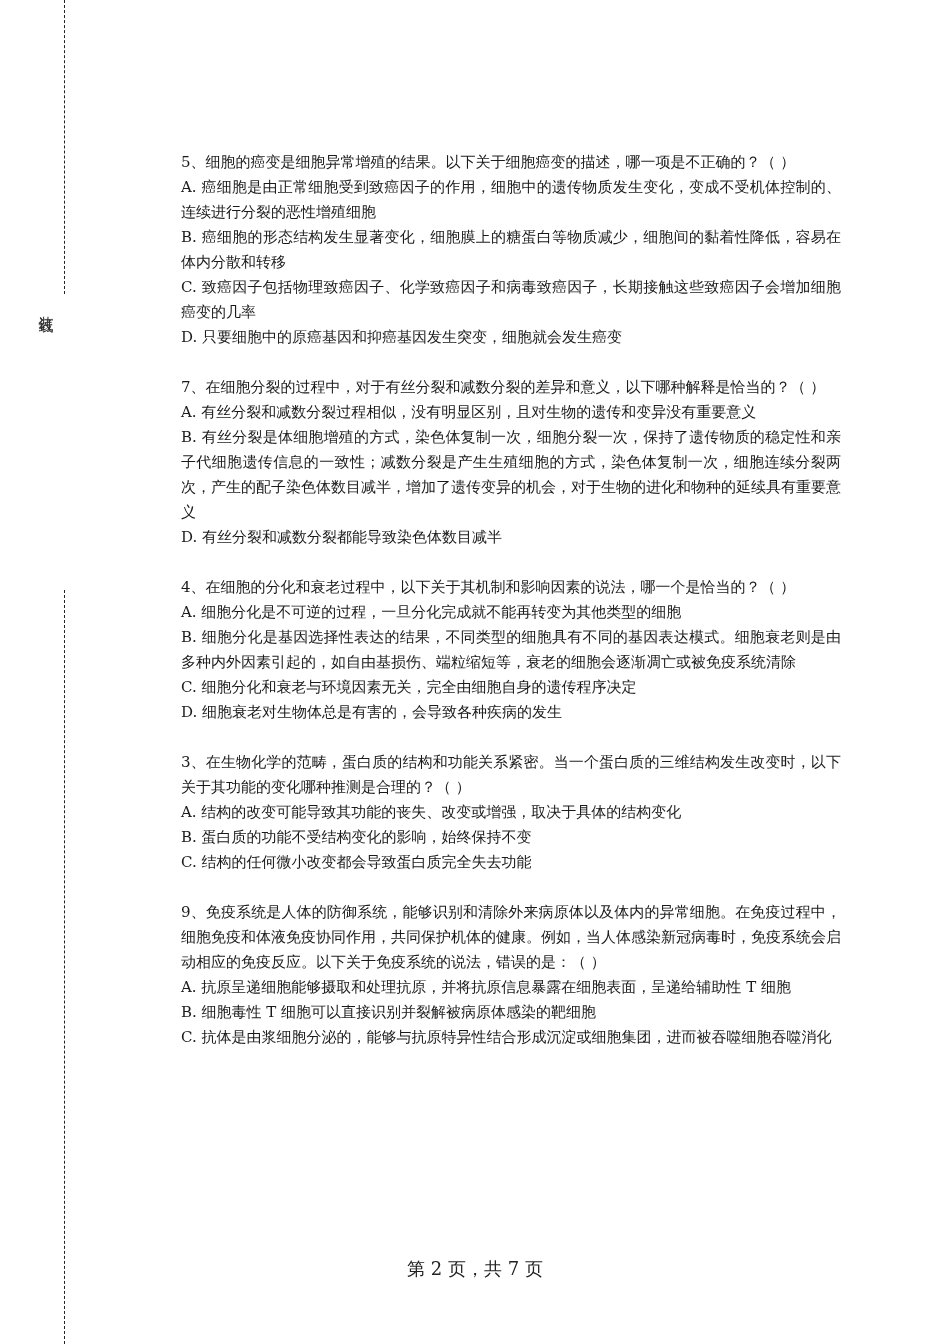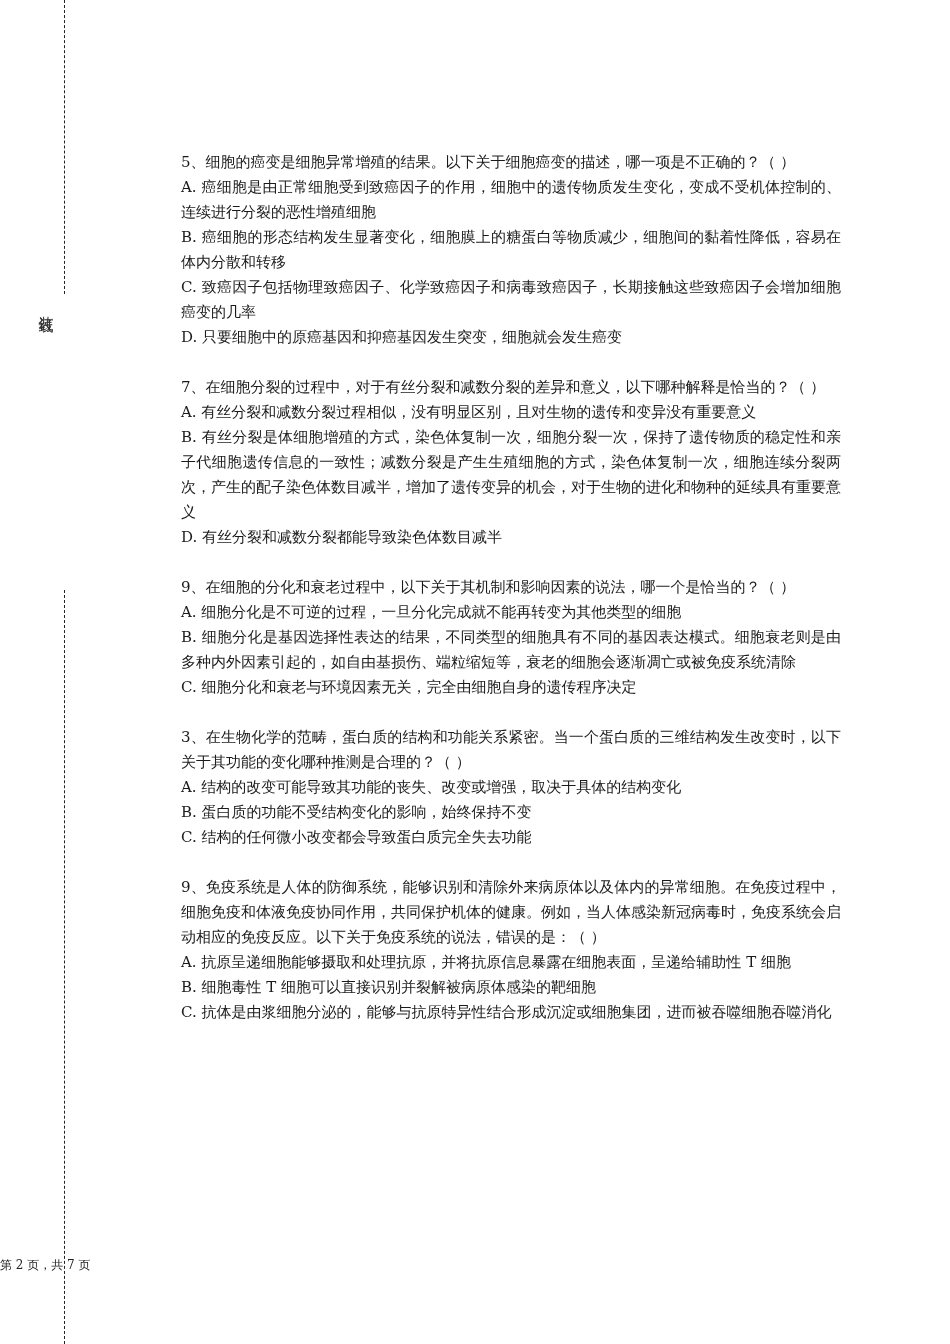--- a/index.html
+++ b/index.html
@@ -18,21 +18,21 @@
     writing-mode: vertical-rl; letter-spacing: 1px;
   }
   .content {
     position: absolute; left: 181px; top: 150px; width: 660px;
     font-size: 15px; line-height: 25px;
   }
   .question { margin: 0 0 25px 0; }
   .q-stem, .q-option { margin: 0; text-align: justify; }
   .page-footer {
     position: absolute; left: 0; right: 0; top: 1257px;
-    text-align: left; font-size: 12px; color: #222;
+    text-align: center; font-size: 18px; color: #222;
   }
 </style>
 </head>
 <body>
 
 <div class="bind-line" style="top:0; height:294px;"></div>
 <div class="bind-label">装订线</div>
 <div class="bind-line" style="top:590px; height:754px;"></div>
 
 <div class="content">
@@ -46,24 +46,25 @@
   </div>
 
   <div class="question">
     <p class="q-stem">7、在细胞分裂的过程中，对于有丝分裂和减数分裂的差异和意义，以下哪种解释是恰当的？（ ）</p>
     <p class="q-option">A. 有丝分裂和减数分裂过程相似，没有明显区别，且对生物的遗传和变异没有重要意义</p>
     <p class="q-option">B. 有丝分裂是体细胞增殖的方式，染色体复制一次，细胞分裂一次，保持了遗传物质的稳定性和亲子代细胞遗传信息的一致性；减数分裂是产生生殖细胞的方式，染色体复制一次，细胞连续分裂两次，产生的配子染色体数目减半，增加了遗传变异的机会，对于生物的进化和物种的延续具有重要意义</p>
     <p class="q-option">D. 有丝分裂和减数分裂都能导致染色体数目减半</p>
   </div>
 
   <div class="question">
-    <p class="q-stem">9、在细胞的分化和衰老过程中，以下关于其机制和影响因素的说法，哪一个是恰当的？（ ）</p>
+    <p class="q-stem">4、在细胞的分化和衰老过程中，以下关于其机制和影响因素的说法，哪一个是恰当的？（ ）</p>
     <p class="q-option">A. 细胞分化是不可逆的过程，一旦分化完成就不能再转变为其他类型的细胞</p>
     <p class="q-option">B. 细胞分化是基因选择性表达的结果，不同类型的细胞具有不同的基因表达模式。细胞衰老则是由多种内外因素引起的，如自由基损伤、端粒缩短等，衰老的细胞会逐渐凋亡或被免疫系统清除</p>
     <p class="q-option">C. 细胞分化和衰老与环境因素无关，完全由细胞自身的遗传程序决定</p>
+    <p class="q-option">D. 细胞衰老对生物体总是有害的，会导致各种疾病的发生</p>
   </div>
 
   <div class="question">
     <p class="q-stem">3、在生物化学的范畴，蛋白质的结构和功能关系紧密。当一个蛋白质的三维结构发生改变时，以下关于其功能的变化哪种推测是合理的？（ ）</p>
     <p class="q-option">A. 结构的改变可能导致其功能的丧失、改变或增强，取决于具体的结构变化</p>
     <p class="q-option">B. 蛋白质的功能不受结构变化的影响，始终保持不变</p>
     <p class="q-option">C. 结构的任何微小改变都会导致蛋白质完全失去功能</p>
   </div>
 
   <div class="question">

